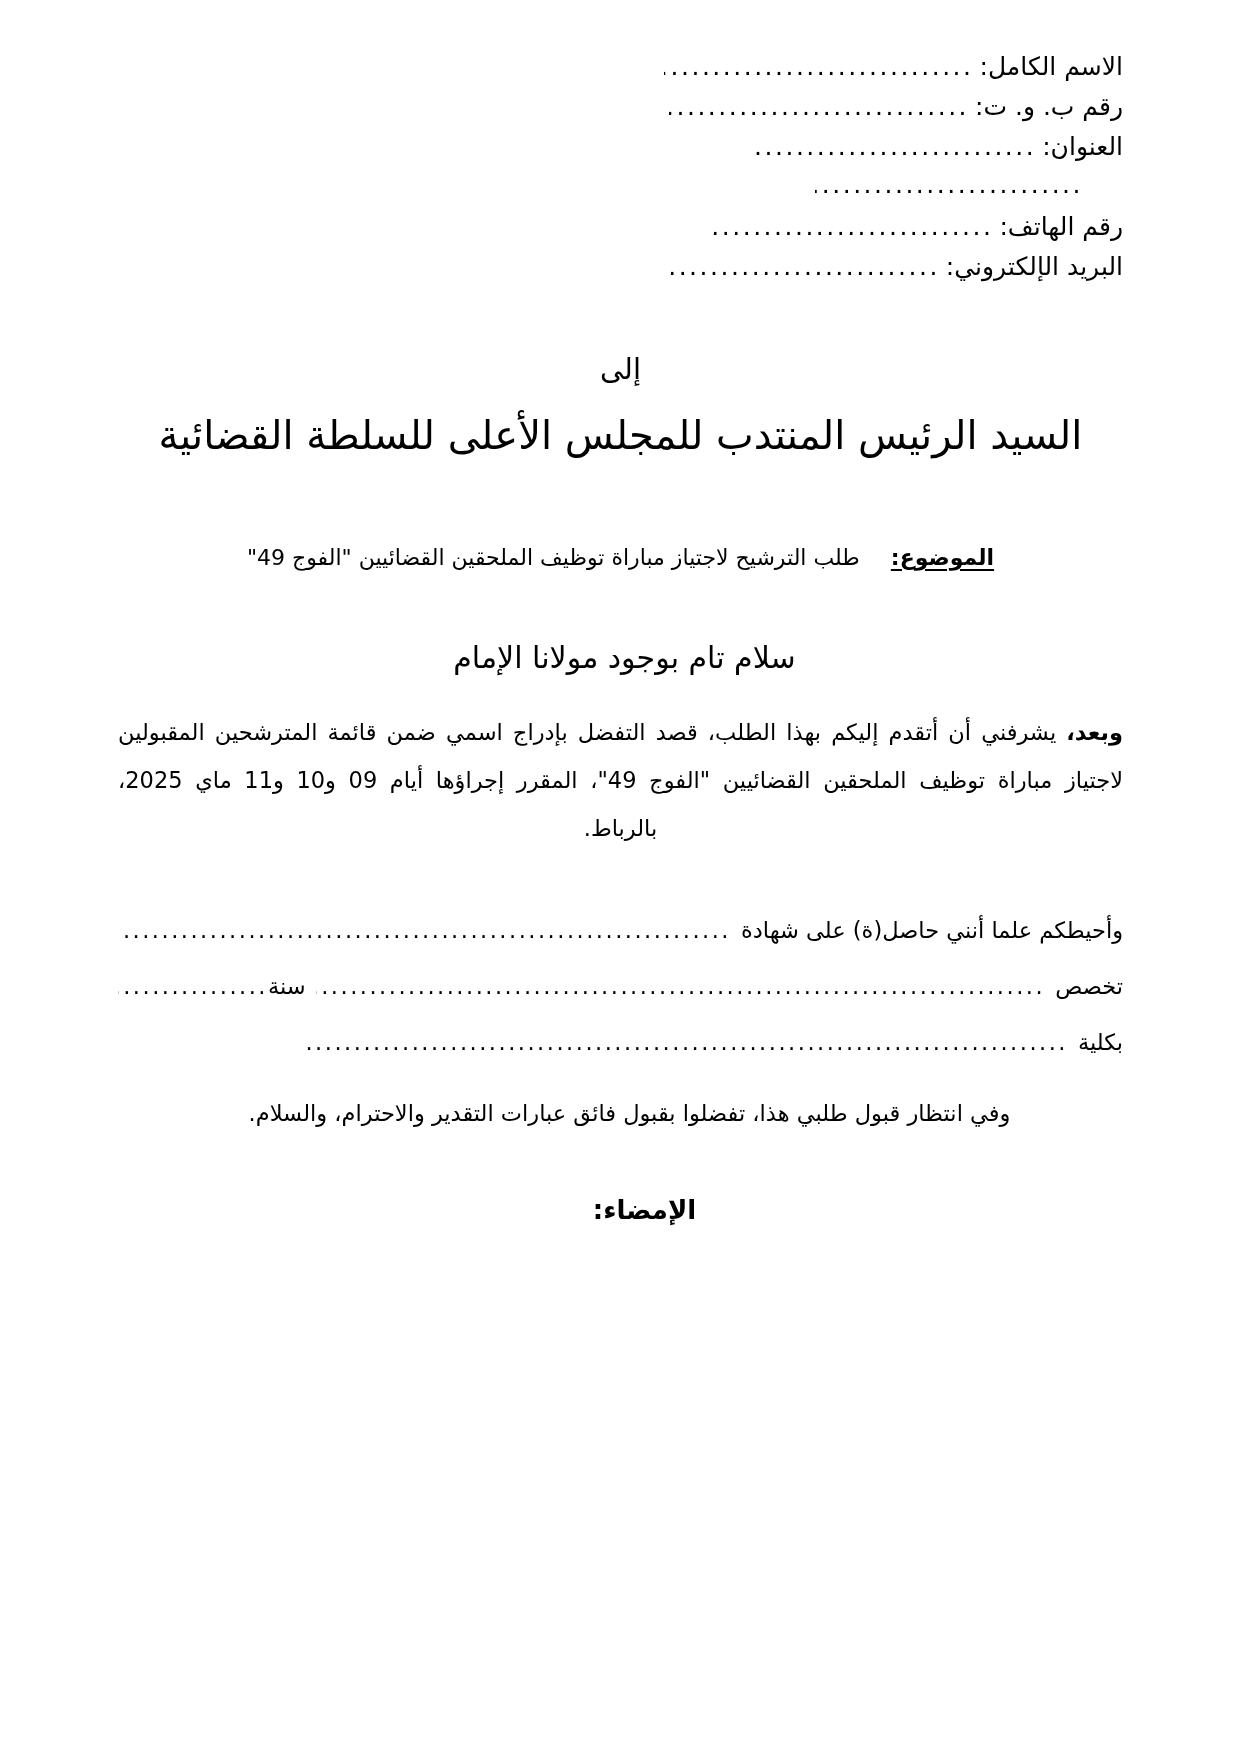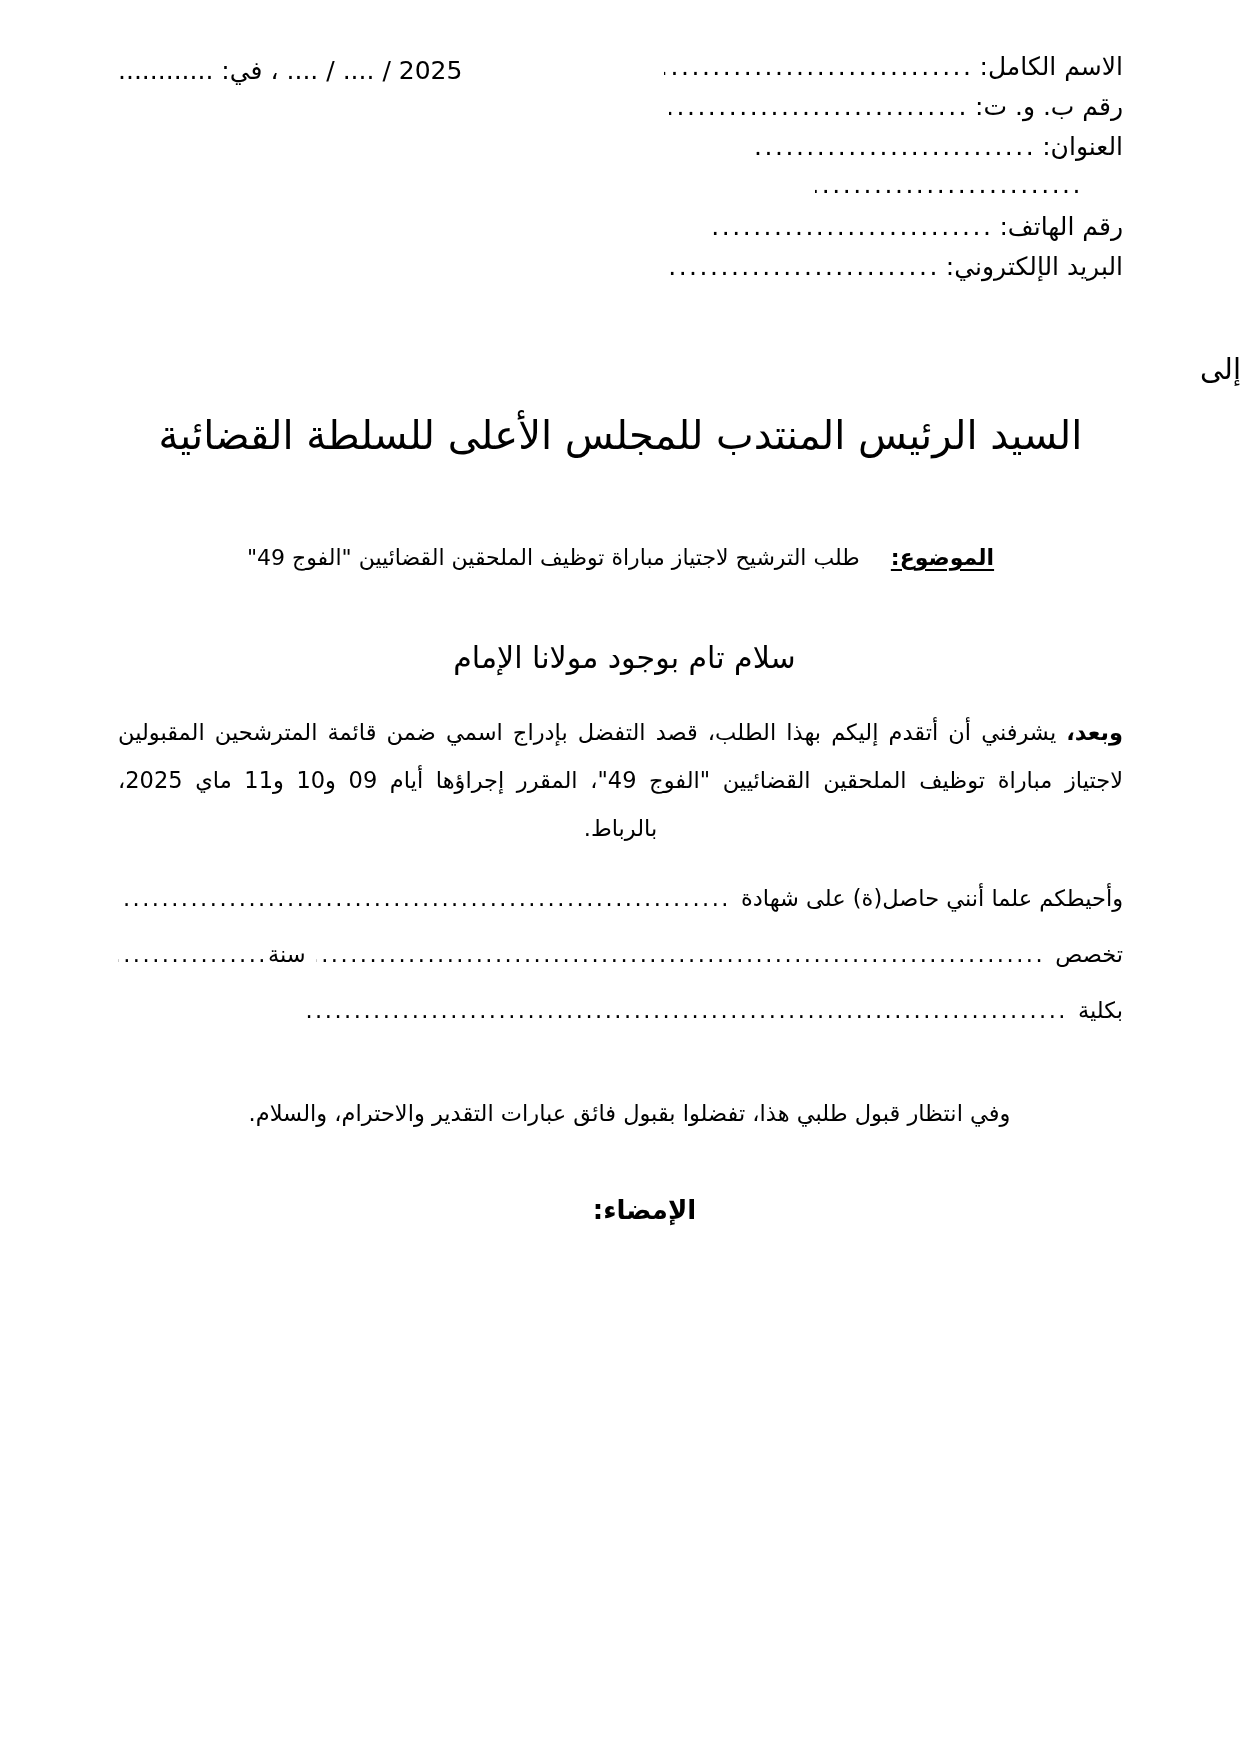--- a/index.html
+++ b/index.html
@@ -74,21 +74,21 @@
     white-space: nowrap;
   }
   .date-line .lat { direction: ltr; unicode-bidi: embed; }
 
   
   .to-word {
     position: absolute;
     top: 352px;
     left: 0;
     right: 0;
-    text-align: right;
+    text-align: center;
     font-size: 29px;
   }
 
   .addressee {
     position: absolute;
     top: 412px;
     left: 0;
     right: 0;
     text-align: center;
     font-size: 40px;
@@ -145,21 +145,21 @@
     right: 118px;
   }
   .fill-row {
     display: flex;
     flex-direction: row;
     align-items: baseline;
     height: 56px;
     white-space: nowrap;
     font-size: 22.5px;
   }
-  .fill-row .txt { flex: 0 0 auto; }
+  .fill-row .txt { flex: 0 0 auto; margin-top: 32px; }
   .fill-row .dots-flex {
     flex: 1 1 auto;
     overflow: hidden;
     letter-spacing: 2.5px;
     font-size: 22.5px;
   }
   .fill-row .dots-fixed {
     flex: 0 0 auto;
     overflow: hidden;
     letter-spacing: 2.5px;
@@ -189,29 +189,20 @@
     font-size: 26px;
     font-weight: 700;
     padding-left: 48px;
   }
 </style>
 </head>
 <body>
 
 <div class="page">
 
-  <div class="date-line">
-    <span class="lat">2025</span>
-    <span>/</span>
-    <span>....</span>
-    <span>/</span>
-    <span>....</span>
-    <span>، في:</span>
-    <span>............</span>
-  </div>
 
   <div class="header-zone">
 
     <div class="hdr-row">
       <span class="hdr-label">الاسم الكامل:</span>
       <span class="dots w-long">...............................................................................</span>
     </div>
 
     <div class="hdr-row">
       <span class="hdr-label">رقم ب. و. ت:</span>

